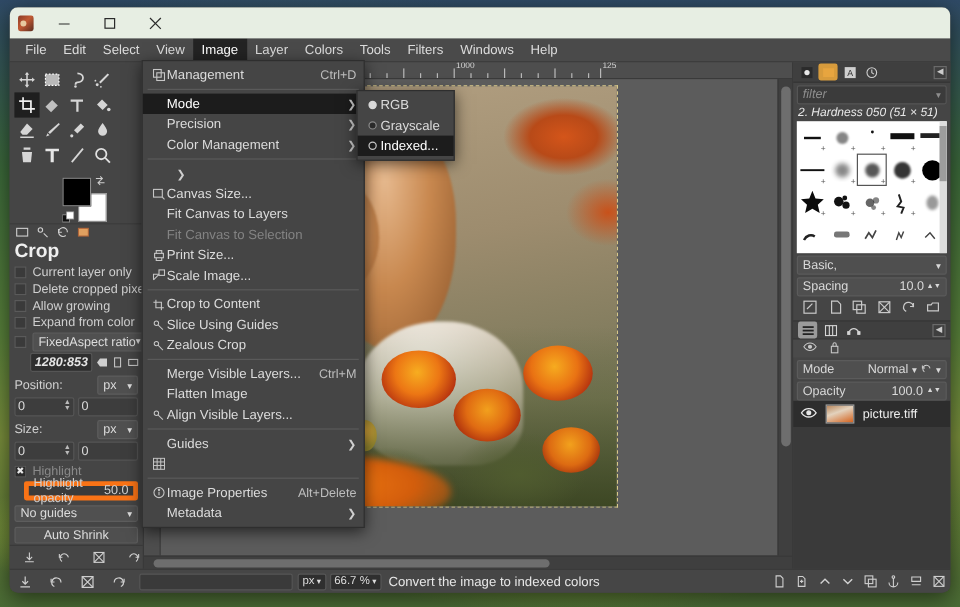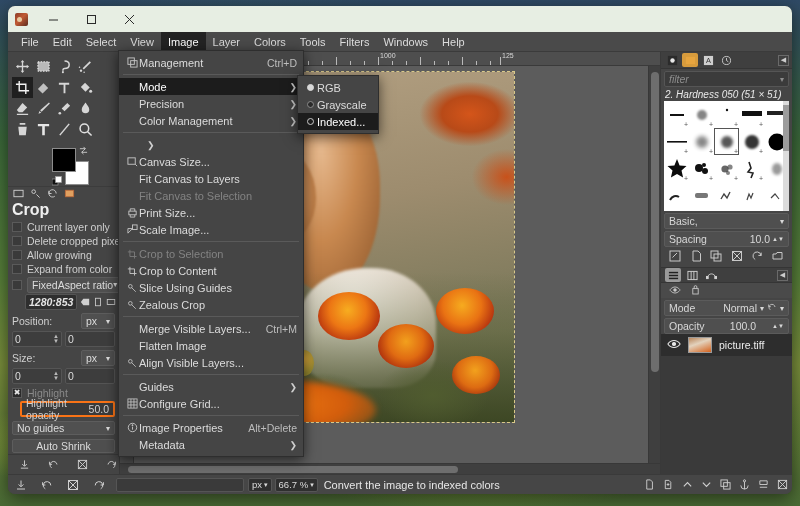--- a/index.html
+++ b/index.html
@@ -155,21 +155,21 @@
   .row { display:flex; align-items:center; gap:3px; }
   .lbl { color:#cfcfcf; font-size:10.5px; }
   .spin {
     background:#3d3d3d; border:1px solid #555; border-radius:2px;
     height:16px; flex:1 1 0; min-width:0;
     display:flex; align-items:center; padding:0 2px;
     color:#dcdcdc; font-size:10.5px; position:relative;
   }
   .spin .arrows { margin-left:auto; display:flex; flex-direction:column; line-height:5px; font-size:6px; color:#bbb; }
   .slider {
-    background:#3a3a3a; border:2px solid #f97316; border-radius:2px;
+    background:#3a3a3a; border:4px solid #f97316; border-radius:2px;
     height:16px; display:flex; align-items:center; justify-content:space-between;
     padding:0 4px; color:#d0d0d0; font-size:10.5px;
   }
   .btn-flat {
     background:#4f4f4f; border:1px solid #5d5d5d; border-radius:2px;
     height:17px; display:flex; align-items:center; justify-content:center;
     color:#dcdcdc; font-size:10.5px;
   }
 
   #leftbottom {
@@ -1031,21 +1031,21 @@
           <span><svg width="10" height="10" viewBox="0 0 12 12" fill="none" stroke="#cfcfcf" stroke-width="1">
                 <path d="M9.6 6A3.6 3.6 0 104 9.4"></path>
                 <path d="M2 3v2.6h2.6"></path>
               </svg></span>
           <span style="font-size:8px;">▾</span>
         </span>
       </div>
 
       <div class="rrow">
         <span>Opacity</span>
-        <span style="display:flex;align-items:center;gap:16px;margin-left:16px;">
+        <span style="display:flex;align-items:center;gap:3px;margin-left:16px;">
           <span>100.0</span>
           <span style="font-size:6px;line-height:5px;display:flex;flex-direction:column;">▲▼</span>
         </span>
       </div>
 
 
       <div id="layer-item">
         <span><svg width="14" height="10" viewBox="0 0 16 10" fill="none" stroke="#e8e8e8" stroke-width="1.2">
               <path d="M1 5s2.8-4 7-4 7 4 7 4-2.8 4-7 4-7-4-7-4z"></path>
               <circle cx="8" cy="5" r="1.8" fill="#e8e8e8"></circle>
@@ -1210,36 +1210,27 @@
       <span class="micon">
         <svg width="11" height="11" viewBox="0 0 12 12" fill="none" stroke="currentColor" stroke-width="1">
           <path d="M1 10V5h5"></path>
           <path d="M1 10l5-5"></path>
           <rect x="6" y="1" width="5" height="5"></rect>
         </svg>
       </span>
       <span class="mlabel">Scale Image...</span>
     </div>
     <div class="msep"></div>
-    <div class="mi dis">
+    <div class="mi">
       <span class="micon">
         <svg width="10" height="10" viewBox="0 0 12 12" fill="none" stroke="currentColor" stroke-width="1.1">
           <path d="M3.5 1v8h8"></path>
           <path d="M1 3.5h8v8"></path>
         </svg>
       </span>
-      <span class="mlabel">Crop to Selection</span>
-    </div>
-    <div class="mi">
-      <span class="micon">
-        <svg width="10" height="10" viewBox="0 0 12 12" fill="none" stroke="currentColor" stroke-width="1.1">
-          <path d="M3.5 1v8h8"></path>
-          <path d="M1 3.5h8v8"></path>
-        </svg>
-      </span>
       <span class="mlabel">Crop to Content</span>
     </div>
     <div class="mi">
       <span class="micon">
         <svg width="10" height="10" viewBox="0 0 12 12" fill="none" stroke="currentColor" stroke-width="1">
           <circle cx="4" cy="4" r="2.2"></circle>
           <path d="M5.6 5.6L10.5 10.5"></path>
         </svg>
       </span>
       <span class="mlabel">Slice Using Guides</span>
@@ -1278,21 +1269,20 @@
       <span class="mlabel">Guides</span>
       <span class="marrow">❯</span>
     </div>
     <div class="mi">
       <span class="micon">
         <svg width="11" height="11" viewBox="0 0 12 12" fill="none" stroke="currentColor" stroke-width="0.9">
           <rect x="1" y="1" width="10" height="10"></rect>
           <path d="M4.3 1v10M7.6 1v10M1 4.3h10M1 7.6h10"></path>
         </svg>
       </span>
-      <span class="mlabel">Configure Grid...</span>
     </div>
     <div class="msep"></div>
     <div class="mi">
       <span class="micon">
         <svg width="11" height="11" viewBox="0 0 12 12" fill="none" stroke="currentColor" stroke-width="1">
           <circle cx="6" cy="6" r="4.6"></circle>
           <path d="M6 5.2v3.2"></path>
           <circle cx="6" cy="3.5" r=".6" fill="currentColor"></circle>
         </svg>
       </span>

